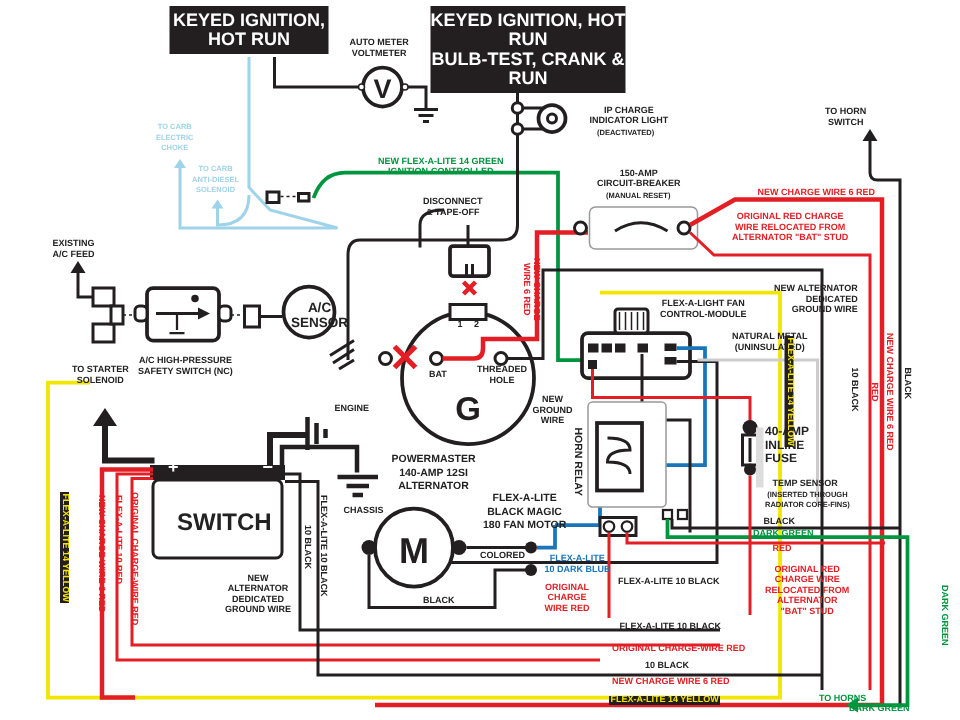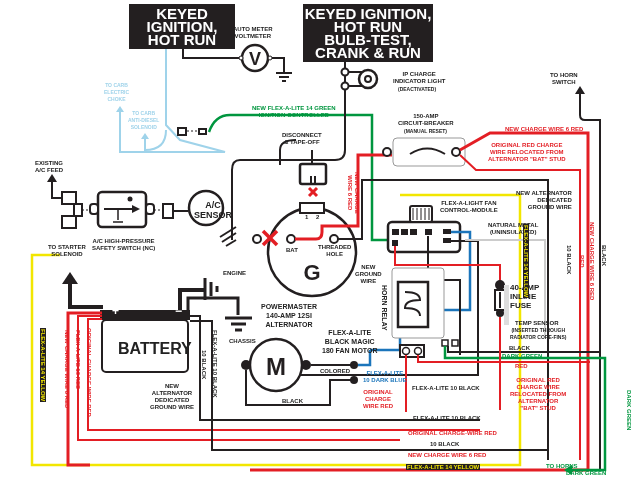--- a/index.html
+++ b/index.html
@@ -1,19 +1,19 @@
 <!DOCTYPE html>
 <html><head>
 <meta charset="utf-8">
 <style>
   html,body{margin:0;padding:0;background:#fff;}
   body{width:640px;height:480px;overflow:hidden;position:relative;font-family:"Liberation Sans",sans-serif;}
   svg{position:absolute;left:0;top:0;}
   .lbl{position:absolute;font-family:"Liberation Sans",sans-serif;font-weight:bold;font-size:6px;line-height:7px;text-align:center;white-space:nowrap;color:#222;}
-  .hdr{position:absolute;background:#231f20;color:#fff;font-weight:bold;font-size:15px;line-height:13px;text-align:center;padding:3px 0;margin-left:16px;}
+  .hdr{position:absolute;background:#231f20;color:#fff;font-weight:bold;font-size:12px;line-height:13px;text-align:center;padding:3px 0;}
   .red{color:#e31e24;}
   .green{color:#00963f;}
   .lblue{color:#9fd3ea;}
   .blue{color:#1b75bb;}
   .yel{background:#231f20;color:#f2e600;padding:0 1px;}
   .vert{transform:rotate(90deg);transform-origin:left top;}
   .big{font-size:16px;font-weight:bold;}
 </style>
 </head>
 <body>
@@ -214,21 +214,21 @@
 <div class="lbl" style="left:35px;top:160px;white-space:pre-line;text-align:left;">EXISTING
 A/C FEED</div>
 <div class="lbl" style="left:92px;top:238px;white-space:pre-line;">A/C HIGH-PRESSURE
 SAFETY SWITCH (NC)</div>
 <div class="lbl" style="left:194px;top:200px;white-space:pre-line;font-size:9px;line-height:10px;">A/C
 SENSOR</div>
 <div class="lbl" style="left:48px;top:244px;white-space:pre-line;">TO STARTER
 SOLENOID</div>
 <div class="lbl" style="left:223px;top:270px;">ENGINE</div>
 <div class="lbl" style="left:229px;top:338px;">CHASSIS</div>
-<div class="lbl big" style="left:118px;top:345px;">BATTERY</div>
+<div class="lbl big" style="left:118px;top:345px;">SWITCH</div>
 <div class="lbl" style="left:112px;top:308px;color:#fff;font-size:12px;">+</div>
 <div class="lbl" style="left:175px;top:308px;color:#fff;font-size:12px;">−</div>
 <div class="lbl" style="left:261px;top:302px;white-space:pre-line;font-size:7px;line-height:9px;">POWERMASTER
 140-AMP 12SI
 ALTERNATOR</div>
 <div class="lbl" style="left:286px;top:247px;">BAT</div>
 <div class="lbl" style="left:318px;top:244px;white-space:pre-line;">THREADED
 HOLE</div>
 <div class="lbl" style="left:305px;top:214px;">1</div>
 <div class="lbl" style="left:316px;top:214px;">2</div>

